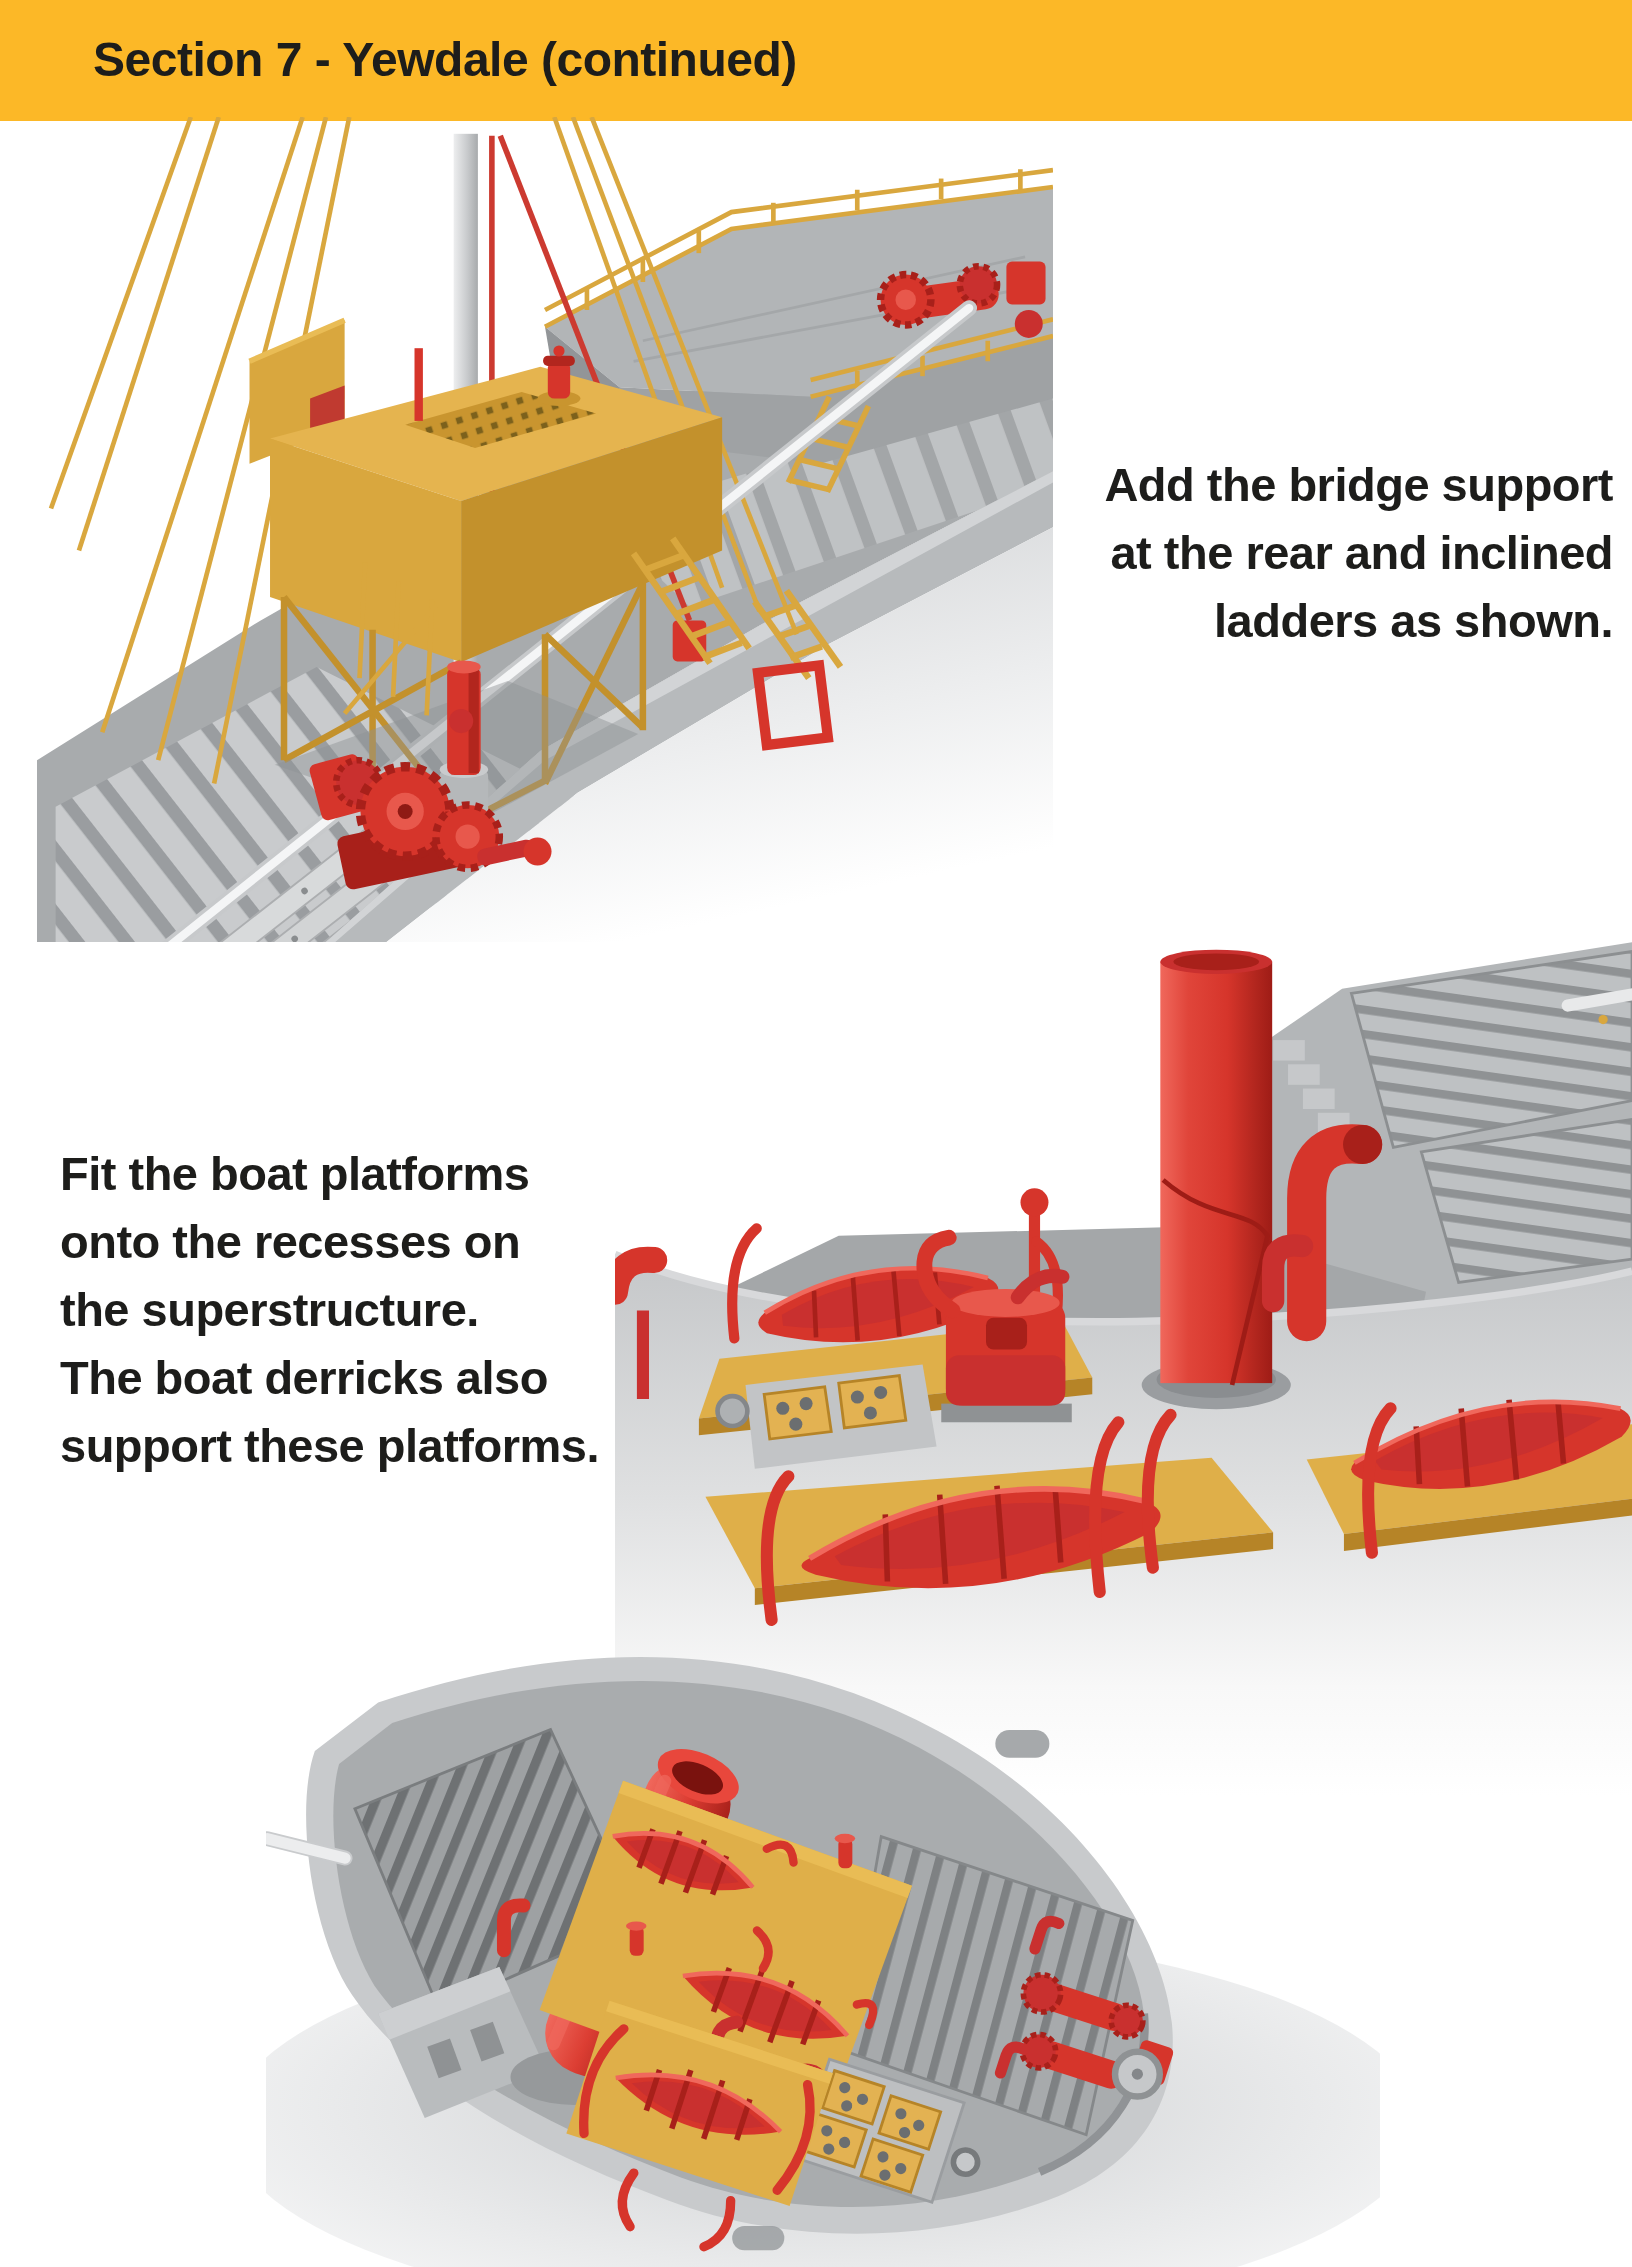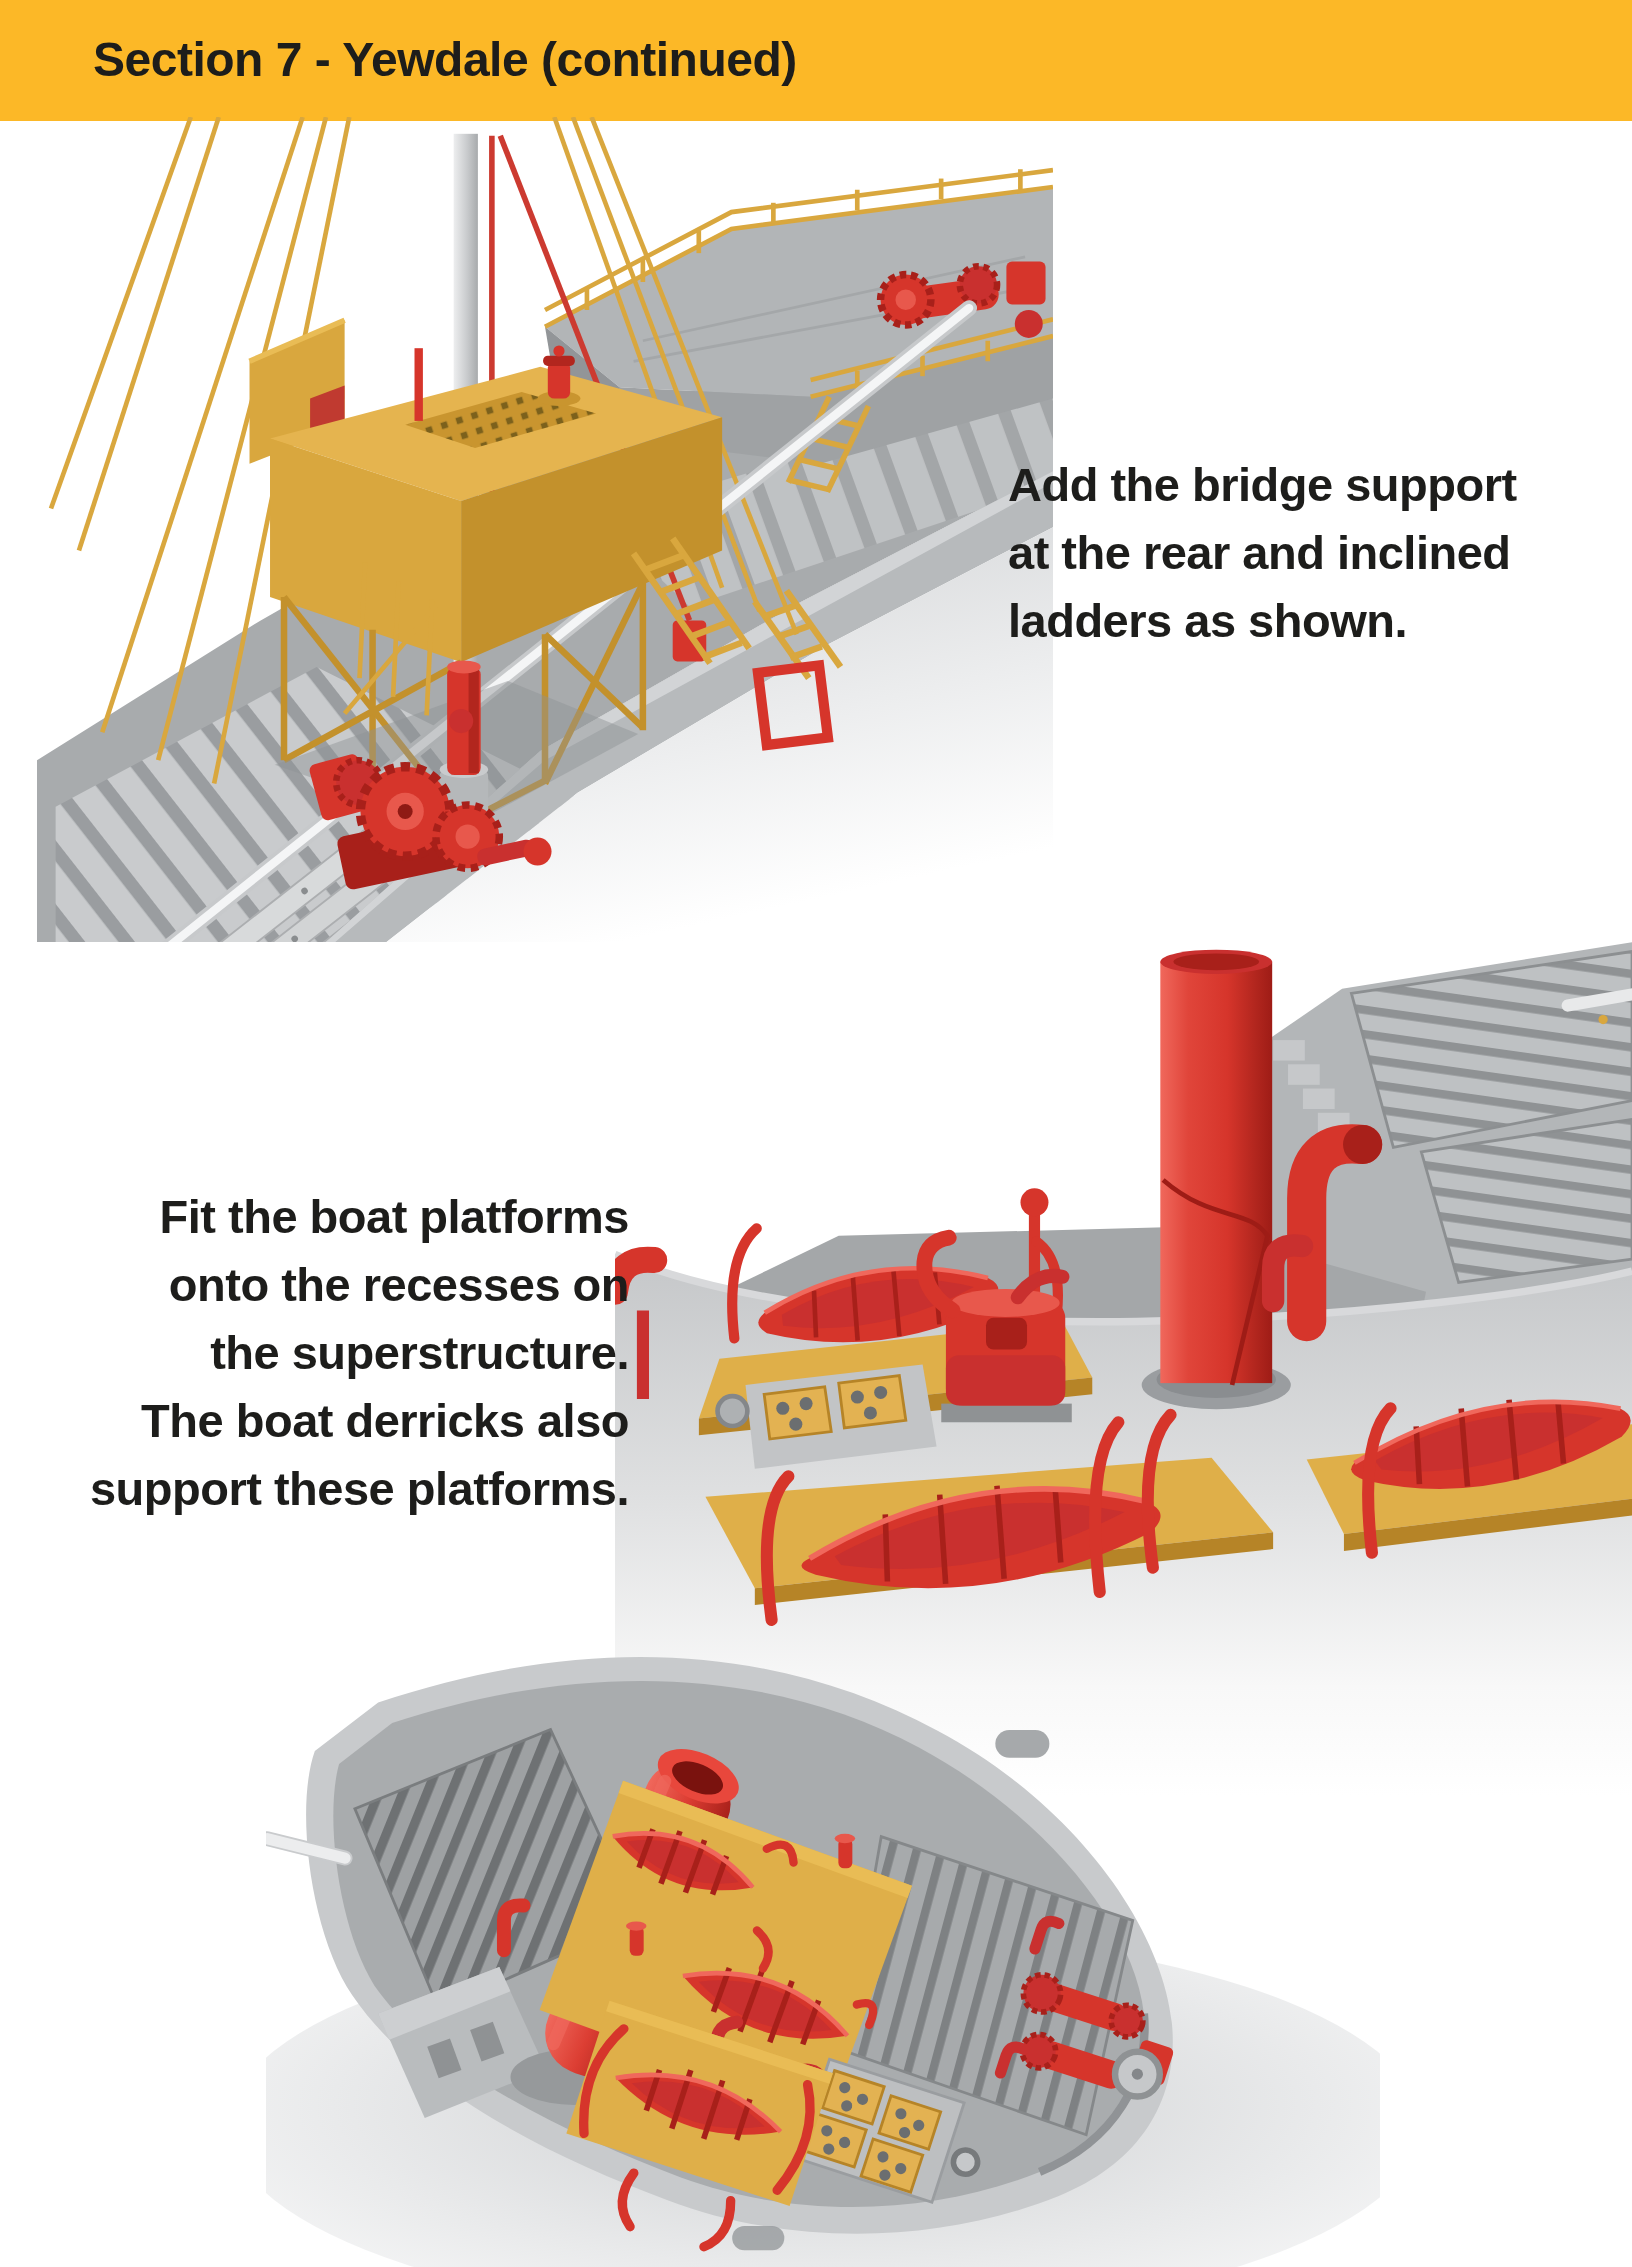--- a/index.html
+++ b/index.html
@@ -19,22 +19,22 @@
   }
   .title{
     position:absolute;left:93px;top:50%;transform:translateY(-52%);
     margin:0;font-size:48px;font-weight:bold;color:var(--text);
     letter-spacing:-0.5px;white-space:nowrap;
   }
   .note{
     position:absolute;margin:0;font-weight:bold;color:var(--text);
     font-size:47px;line-height:68px;white-space:pre-line;letter-spacing:-0.5px;
   }
-  .note1{left:1008px;top:451px;width:550px;}
-  .note2{left:60px;top:1183px;width:569px;text-align:right;}
+  .note1{left:1063px;top:451px;width:550px;text-align:right;}
+  .note2{left:60px;top:1140px;width:569px;}
   .fig{position:absolute;margin:0;padding:0;}
   .fig svg{display:block;}
   .fig1{left:37px;top:117px;width:1016px;height:825px;}
   .fig2{left:615px;top:900px;width:1017px;height:928px;}
   .fig3{left:266px;top:1641px;width:1114px;height:626px;}
 </style>
 </head>
 <body>
 
 <div class="header">

